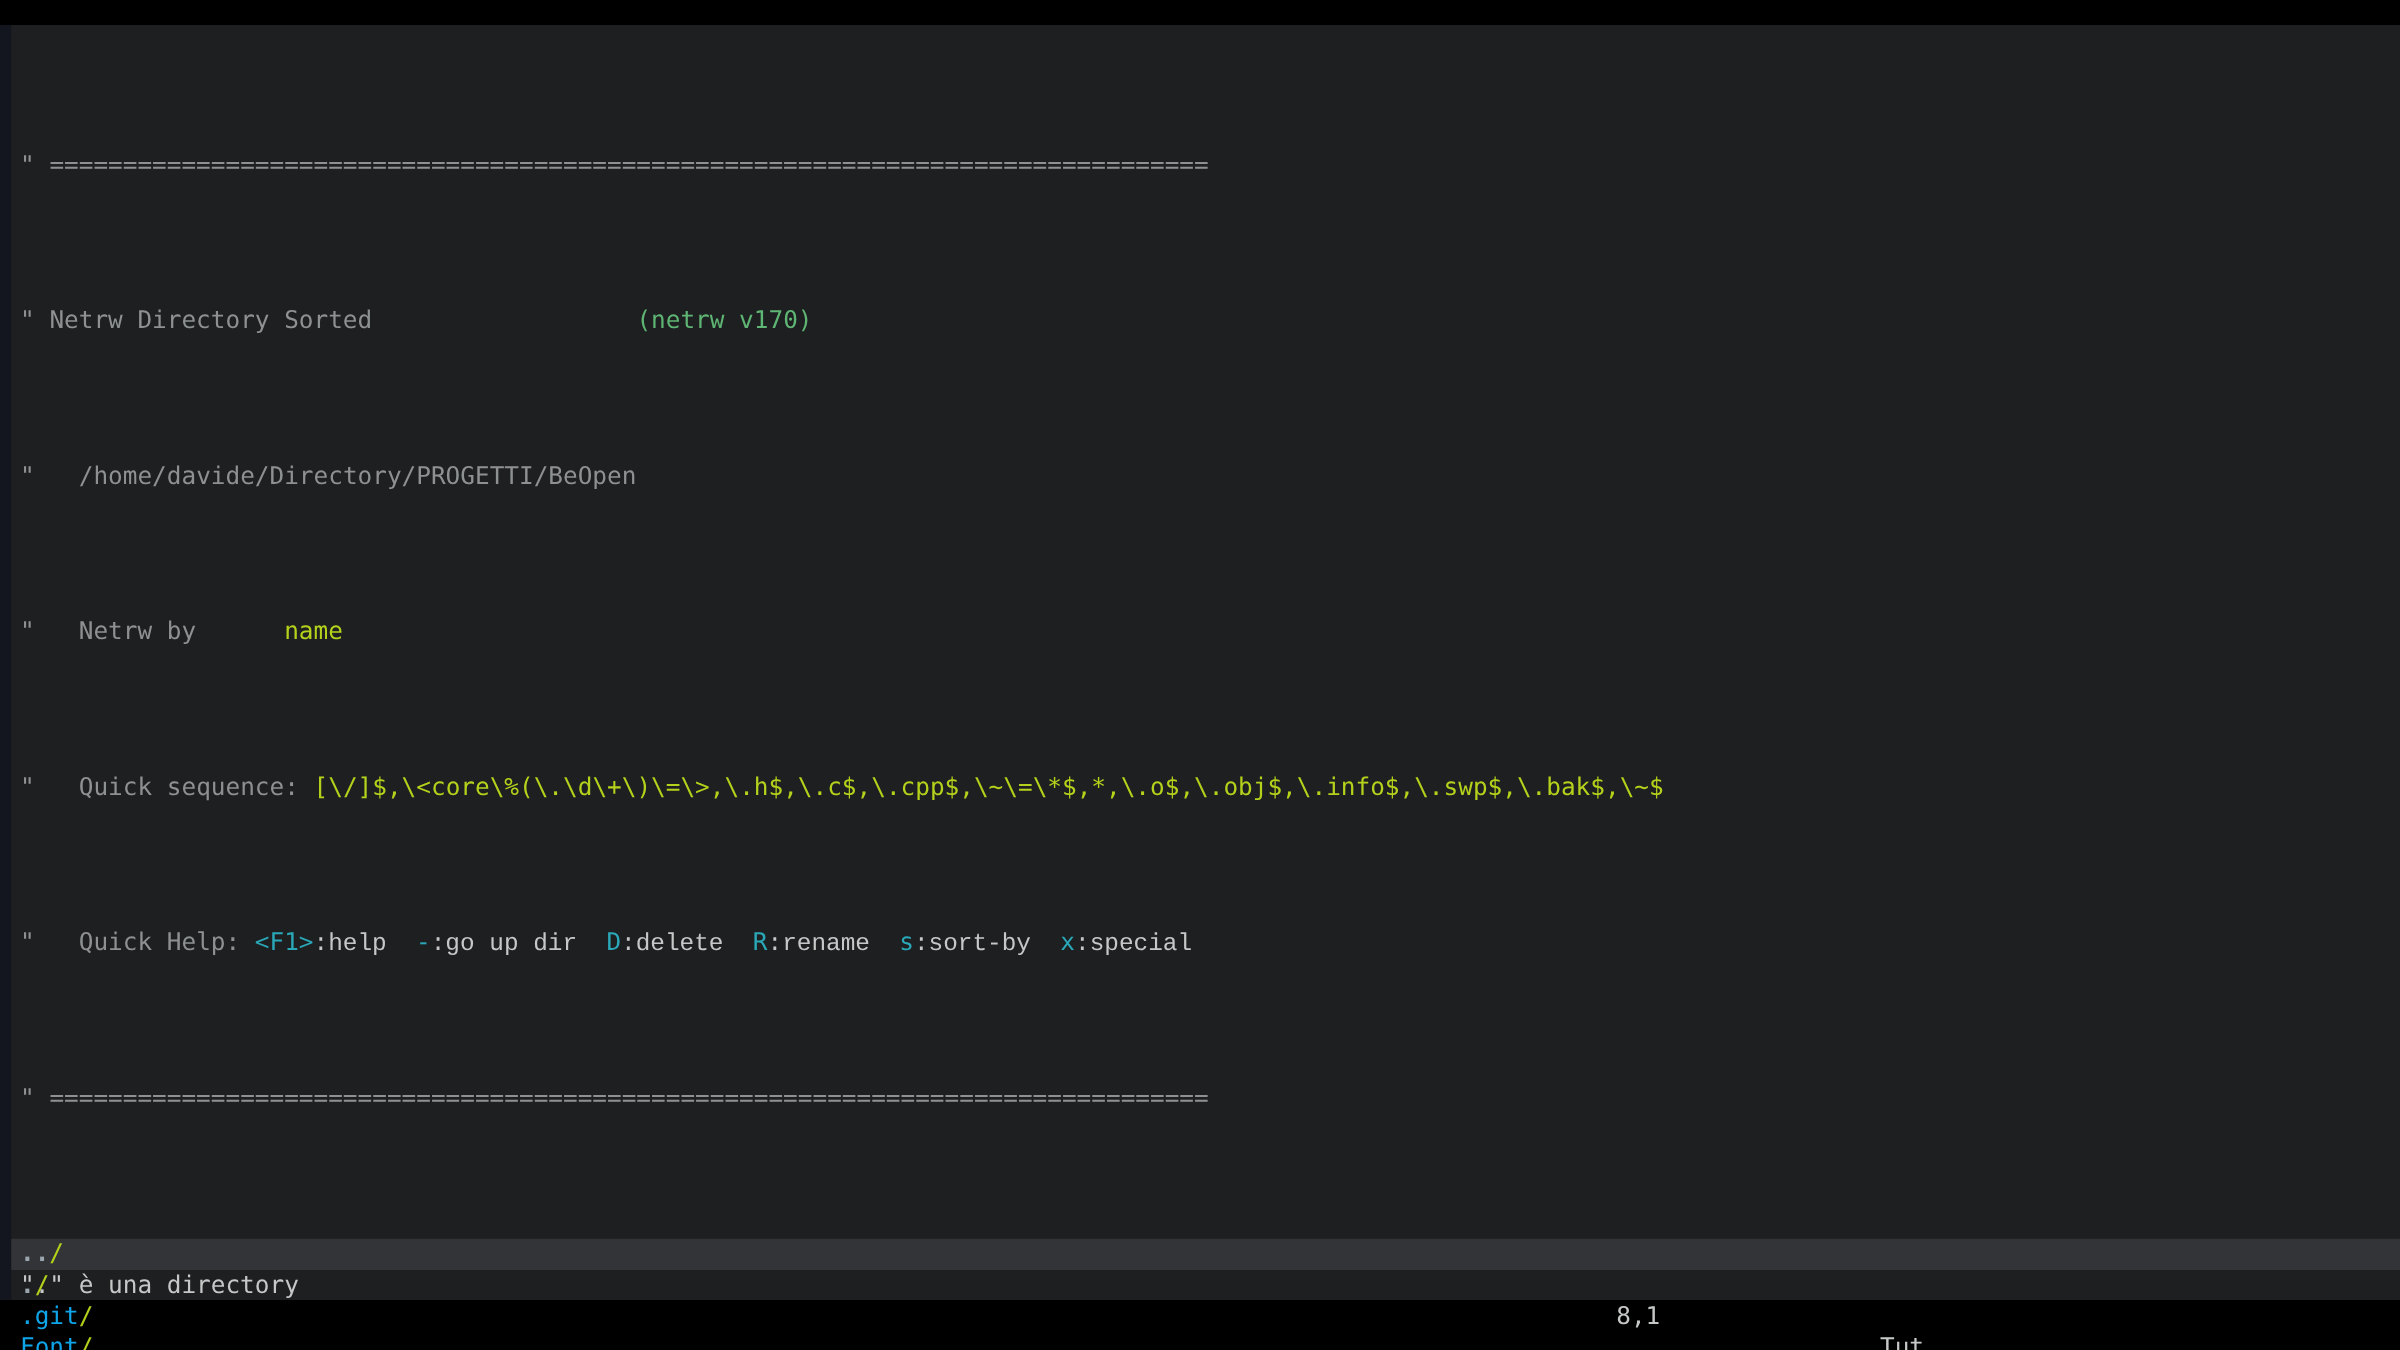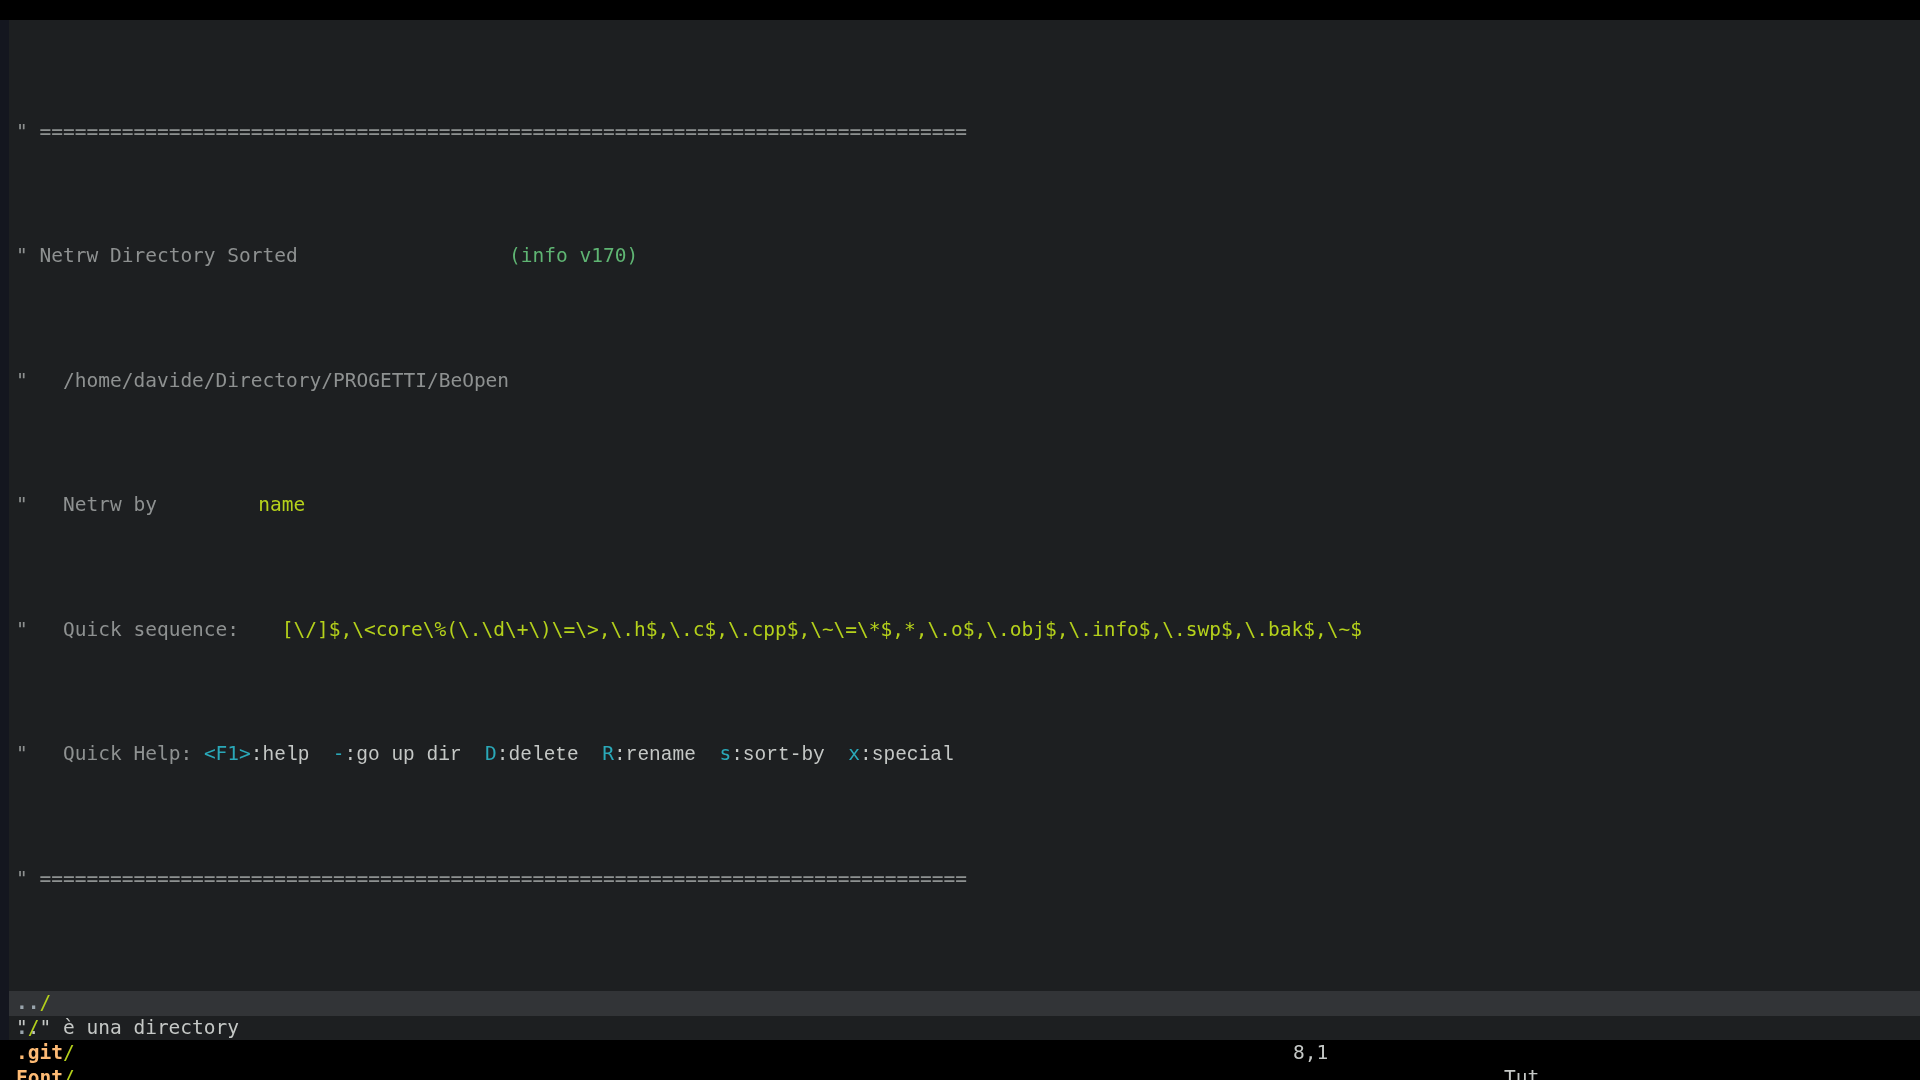--- a/index.html
+++ b/index.html
@@ -49,25 +49,25 @@
     line-height:24.9px;
     padding-left:7px;
     white-space:pre;
     color:#c5c8c6;
   }
 
   
   .cmt      { color:#8e9191; }
   .sep      { color:#8e9191; }
   .ver      { color:#5fb573; }
-  .sortval  { color:#b5d11b;margin-left:31px; }
+  .sortval  { color:#b5d11b; }
   .key      { color:#2aa8b8;margin-top:44px; }
   .keytxt   { color:#c5c8c6;font-family:Liberation Mono, monospace; }
 
-  .dirname  { color:#fdba74; font-weight:bold; }
+  .dirname  { color:#0ea5e9; font-weight:normal; }
   .slash    { color:#b5d11b; }
   .dotdir   { color:#9aa5ad; font-weight:bold; }
 
   
   .cursorline {
     background:#323437;
     width:1911px;
   }
 
   
@@ -91,21 +91,21 @@
 
 <div id="screen">
   <div id="vim">
     <div id="gutter"></div>
     <div id="text">
 
       
       <div class="row"><span class="cmt">"</span><span class="cmt"> </span><span class="sep">===============================================================================</span></div>
 
       
-      <div class="row"><span class="cmt">"</span><span class="cmt"> </span><span class="cmt">Netrw Directory Sorted</span><span class="cmt" id="pad-title">                  </span><span class="ver">(info v170)</span></div>
+      <div class="row"><span class="cmt">"</span><span class="cmt"> </span><span class="cmt">Netrw Directory Sorted</span><span class="cmt" id="pad-title">                  </span><span class="ver">(netrw v170)</span></div>
 
       
       <div class="row"><span class="cmt">"</span><span class="cmt">   </span><span class="cmt">/home/davide/Directory/PROGETTI/BeOpen</span></div>
 
       
       <div class="row"><span class="cmt">"</span><span class="cmt">   </span><span class="cmt">Netrw by</span><span class="cmt" id="pad-sortedby">      </span><span class="sortval">name</span></div>
 
       
       <div class="row"><span class="cmt">"</span><span class="cmt">   </span><span class="cmt">Quick sequence:</span><span class="cmt"> </span><span class="sortval">[\/]$,\&lt;core\%(\.\d\+\)\=\&gt;,\.h$,\.c$,\.cpp$,\~\=\*$,*,\.o$,\.obj$,\.info$,\.swp$,\.bak$,\~$</span></div>
 

